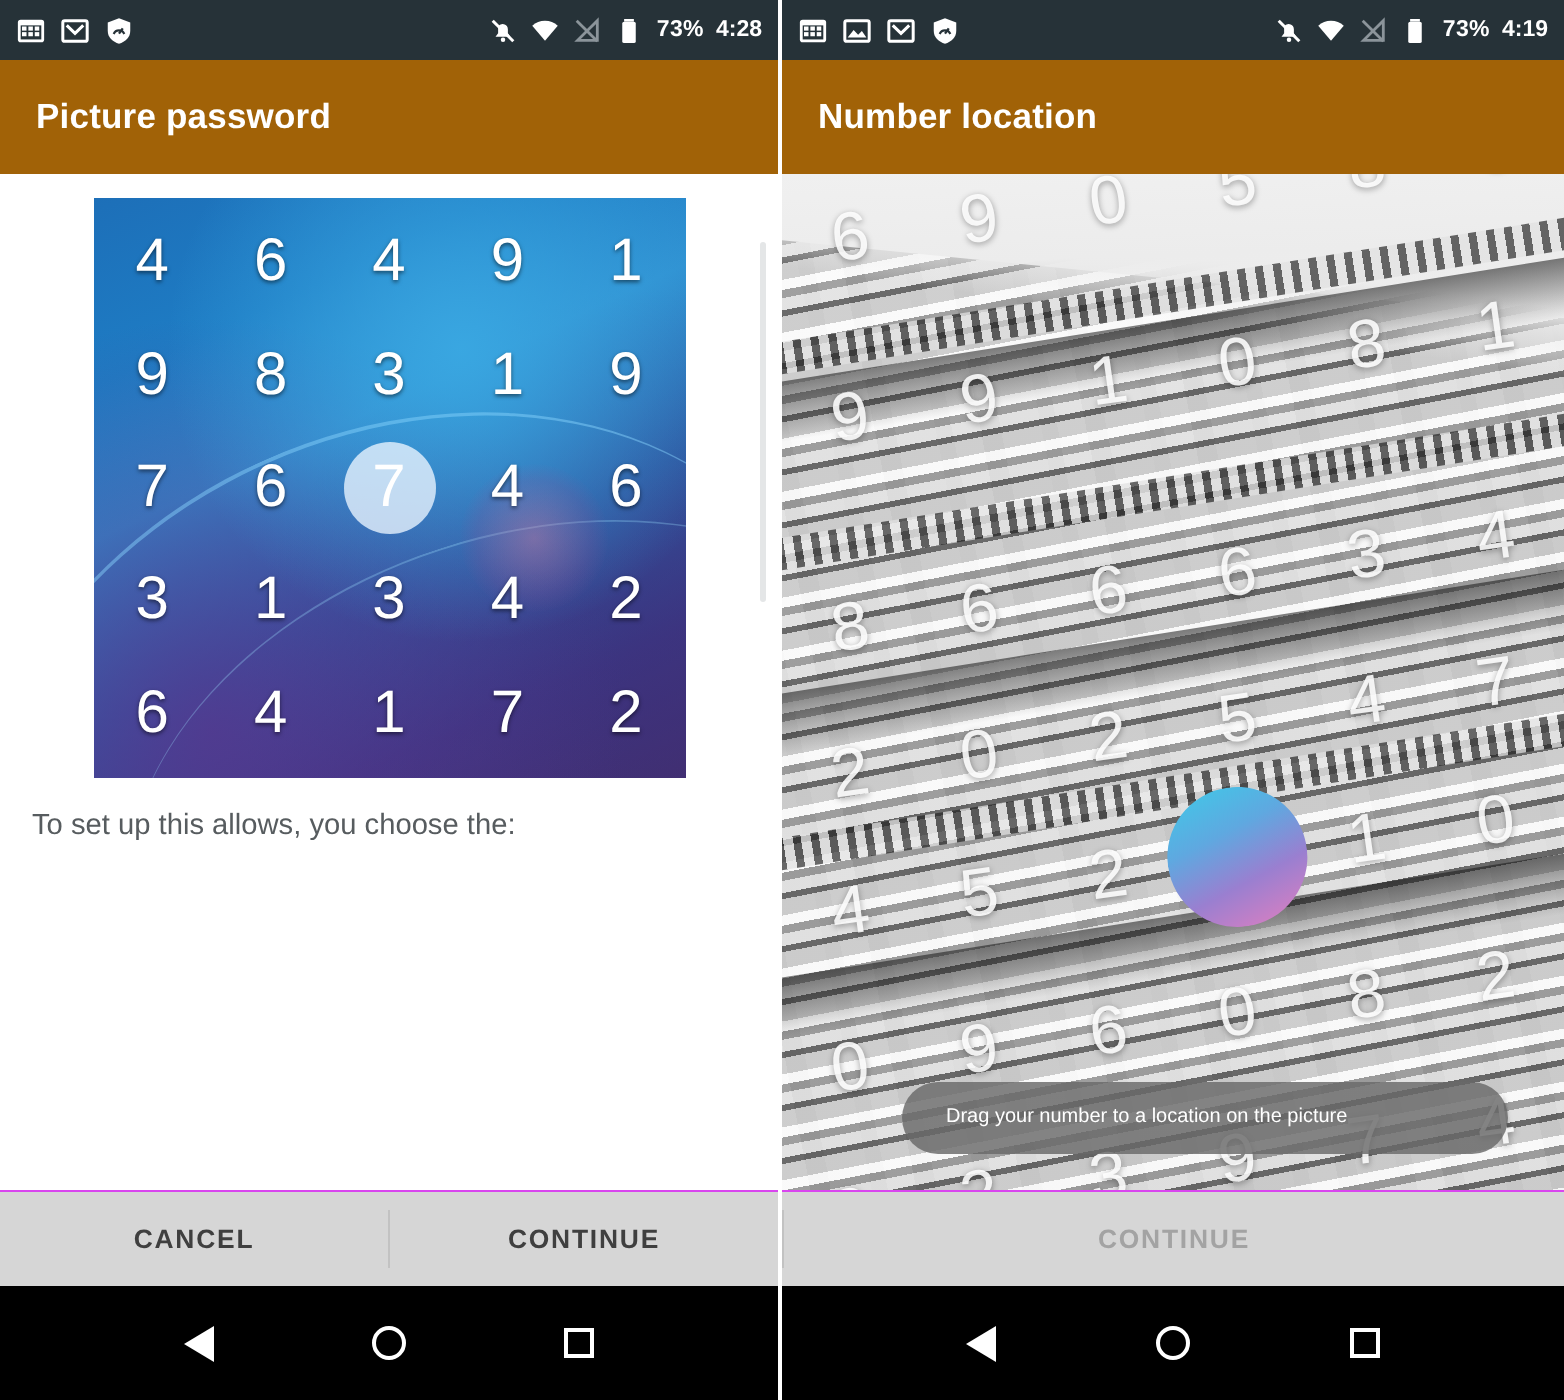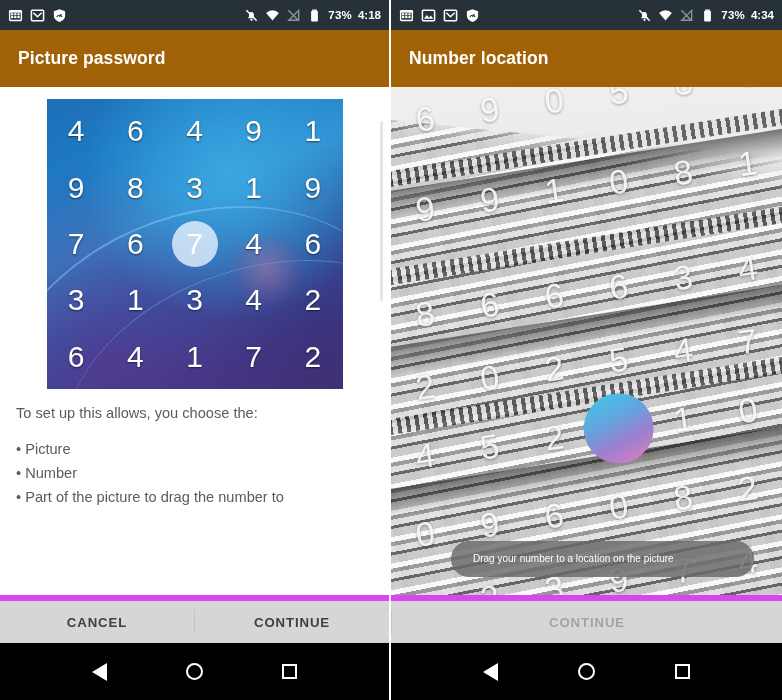--- a/index.html
+++ b/index.html
@@ -171,21 +171,21 @@
     background:rgba(105,105,105,.82);
     border-radius:26px;
     color:#fff; font-size:10px; line-height:1.42;
     padding:11px 22px;
   }
 
   
   .actionbar {
     height:48px; background:#d6d6d6;
     display:flex; align-items:stretch;
-    border-top:6px solid #d946ef;
+    border-top:1px solid #d946ef;
   }
   .actionbar .btn {
     flex:1; display:flex; align-items:center; justify-content:center;
     font-size:13.2px; font-weight:bold; letter-spacing:.9px;
     color:#3f3f3f; cursor:pointer;
   }
   .actionbar .btn.disabled { color:#a3a3a3; }
   .actionbar .sep { width:1px; background:#c2c2c2; margin:9px 0; }
 
   
@@ -240,21 +240,21 @@
           </svg>
         <svg class="sb-icon" viewBox="0 0 16 16">
             <path d="M13.5 2.5 V13 H3 Z" fill="none" stroke="#8b949a" stroke-width="1.5"></path>
             <line x1="2.5" y1="2.5" x2="13.5" y2="13.5" stroke="#8b949a" stroke-width="1.5"></line>
           </svg>
         <svg class="sb-icon" viewBox="0 0 16 16">
             <rect x="5.4" y="1.6" width="5.2" height="1.4" fill="#fff"></rect>
             <rect x="4.4" y="3" width="7.2" height="11.4" rx="1" fill="#fff"></rect>
           </svg>
         <span class="sb-text">73%</span>
-        <span class="sb-time">4:18</span>
+        <span class="sb-time">4:28</span>
       </div>
     </div>
 
     <div class="titlebar">
       <span class="title">Picture password</span>
     </div>
 
     <div class="body-left">
 
       <div class="grid-wrap">
@@ -347,25 +347,20 @@
                 <div class="cell">
                   <span>2</span>
                 </div>
               </div>
             </div>
         </div>
       </div>
 
       <div class="howto">
         <div class="lead">To set up this allows, you choose the:</div>
-        <ul id="howto-list">
-            <li>• Picture</li>
-            <li>• Number</li>
-            <li>• Part of the picture to drag the number to</li>
-          </ul>
       </div>
 
       <div class="scrollhint"></div>
     </div>
 
     <div class="actionbar">
       <div class="btn">CANCEL</div>
       <div class="sep"></div>
       <div class="btn">CONTINUE</div>
     </div>
@@ -418,21 +413,21 @@
           </svg>
         <svg class="sb-icon" viewBox="0 0 16 16">
             <path d="M13.5 2.5 V13 H3 Z" fill="none" stroke="#8b949a" stroke-width="1.5"></path>
             <line x1="2.5" y1="2.5" x2="13.5" y2="13.5" stroke="#8b949a" stroke-width="1.5"></line>
           </svg>
         <svg class="sb-icon" viewBox="0 0 16 16">
             <rect x="5.4" y="1.6" width="5.2" height="1.4" fill="#fff"></rect>
             <rect x="4.4" y="3" width="7.2" height="11.4" rx="1" fill="#fff"></rect>
           </svg>
         <span class="sb-text">73%</span>
-        <span class="sb-time">4:34</span>
+        <span class="sb-time">4:19</span>
       </div>
     </div>
 
     <div class="titlebar">
       <span class="title">Number location</span>
     </div>
 
     <div class="body-right">
       <div class="photo">
         <div class="skyband"></div>

